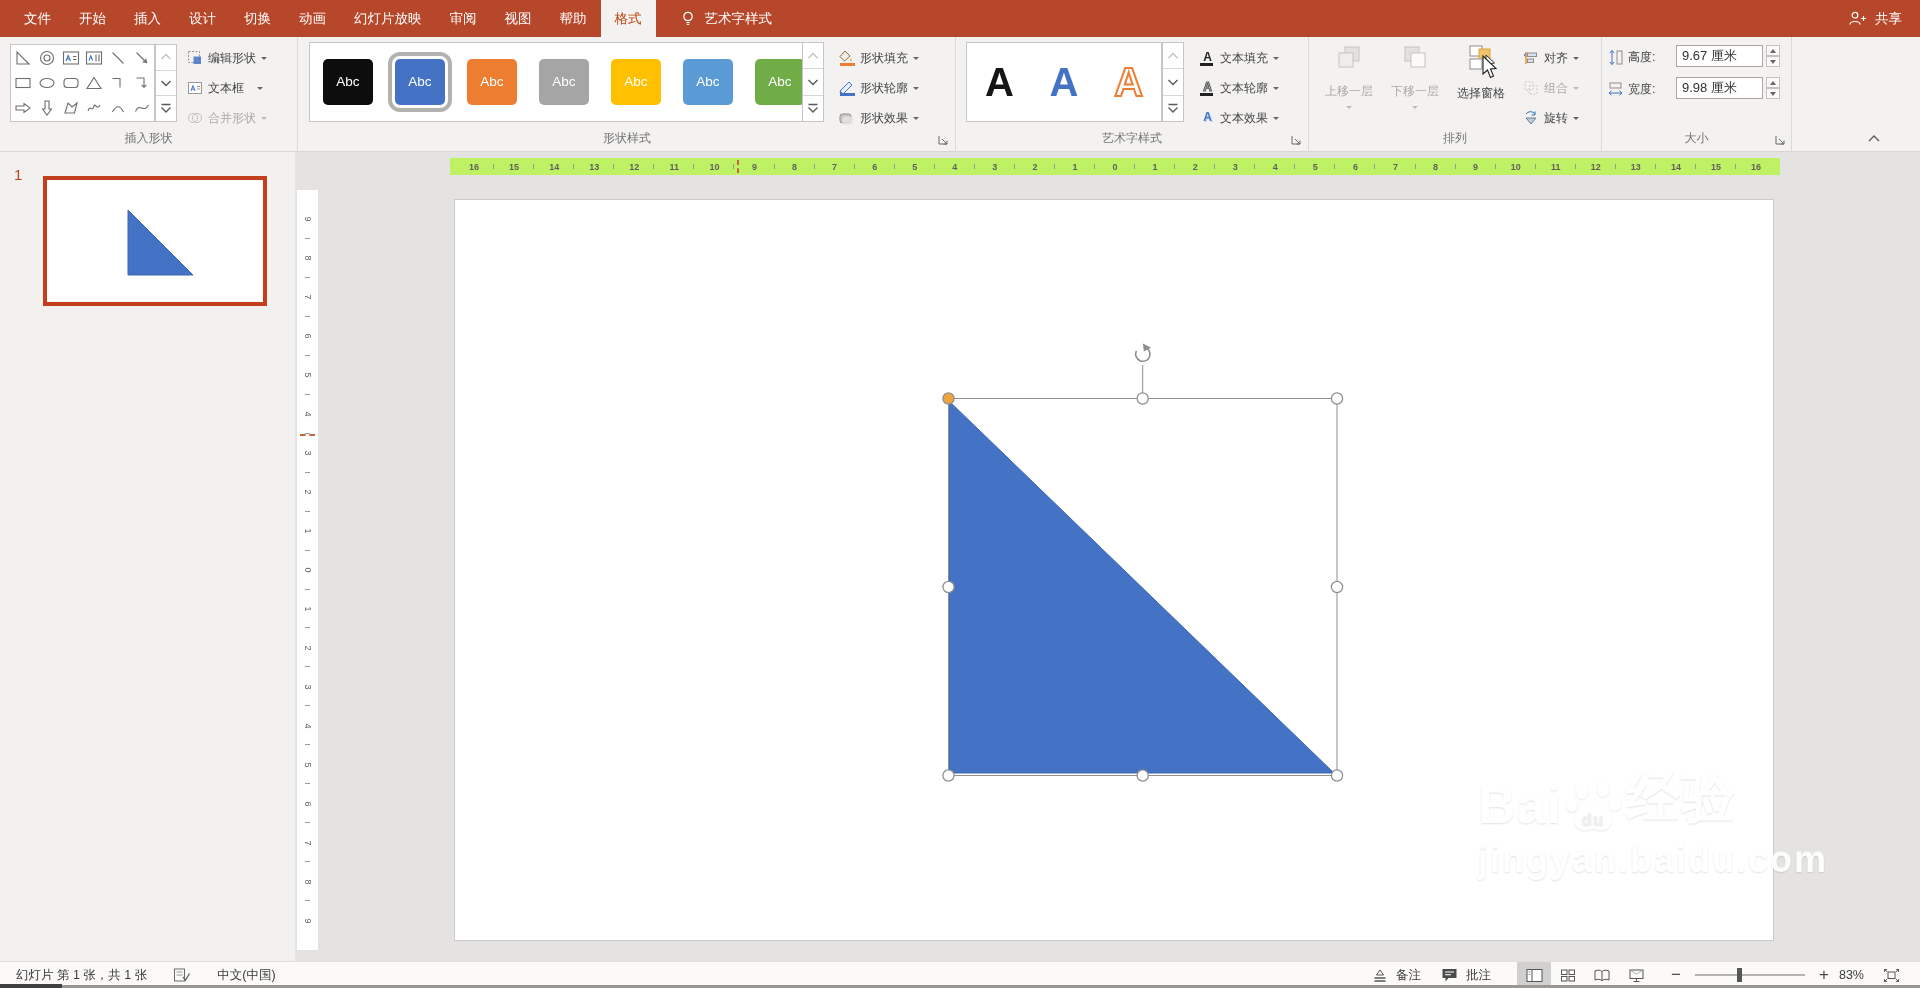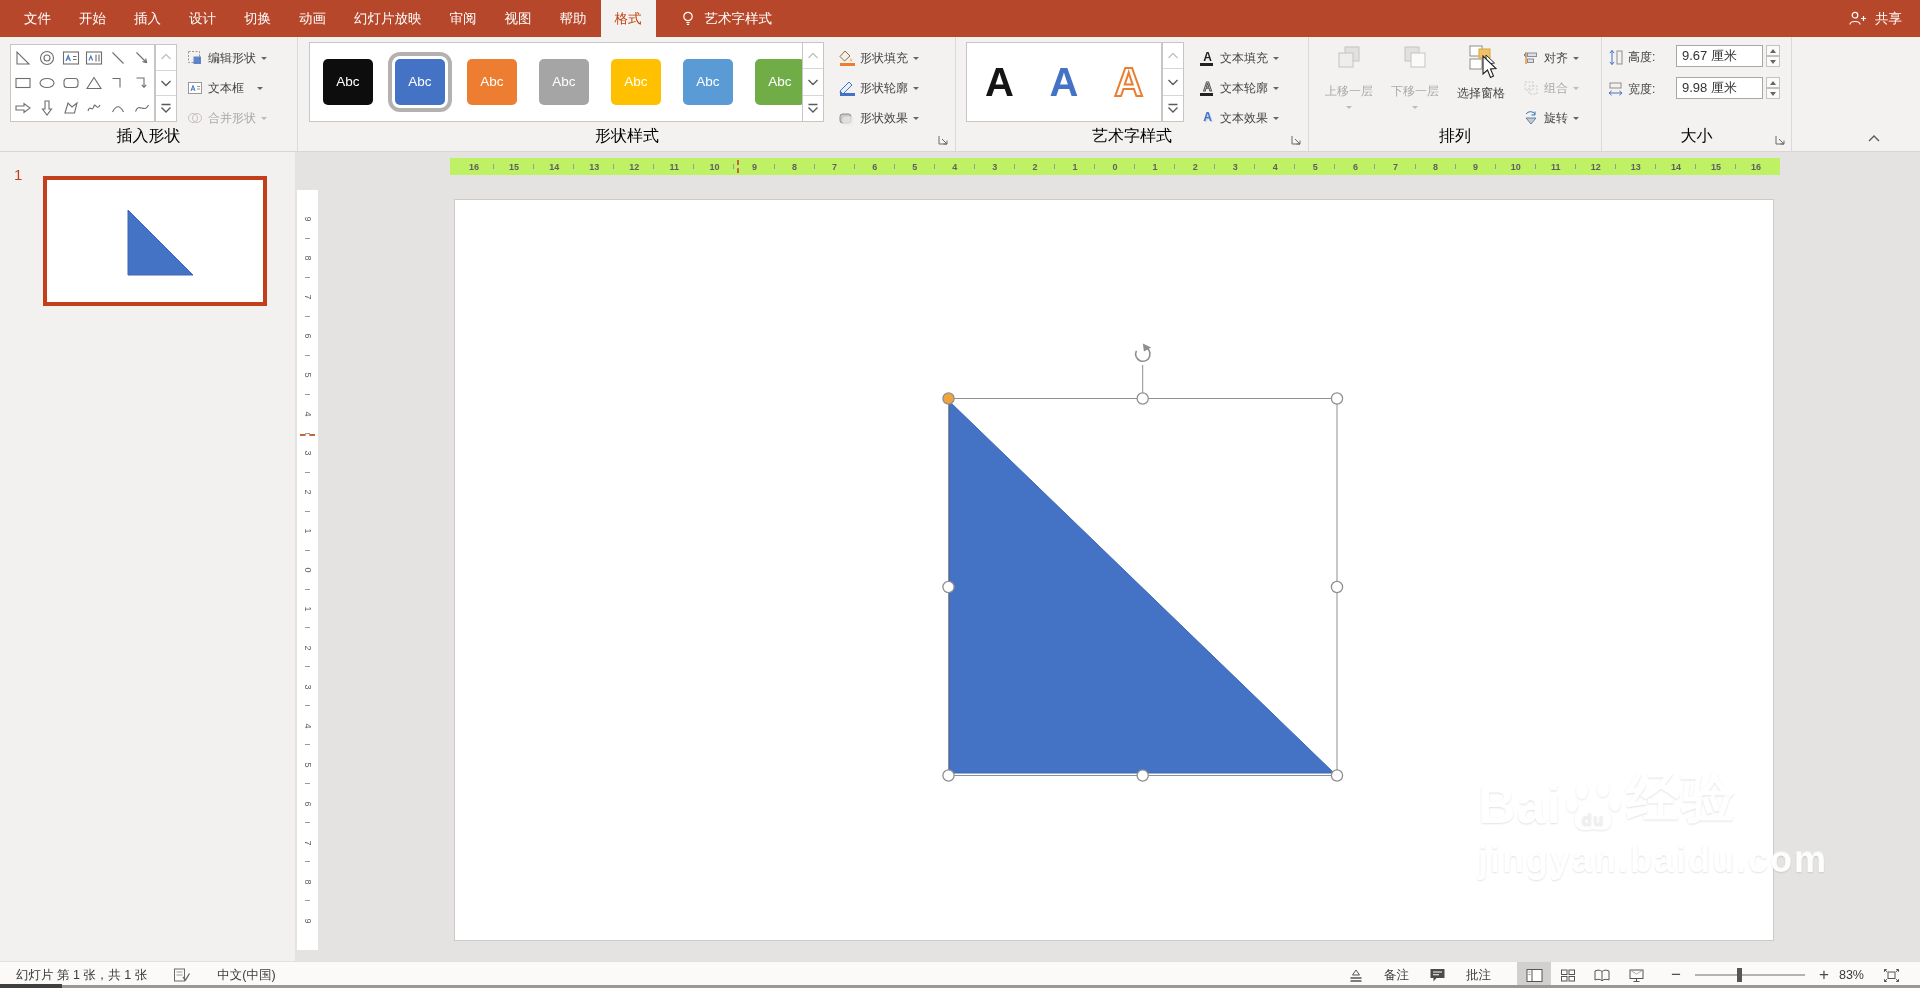--- a/index.html
+++ b/index.html
@@ -11,21 +11,21 @@
   .titlebar { position:absolute; top:0; left:0; right:0; height:37px; background:#B7472A; display:flex; align-items:stretch; color:#fff; font-size:13.5px; }
   .tabs { display:flex; margin-left:10px; }
   .tab { padding:12px 14px; display:flex; align-items:center; white-space:nowrap; cursor:default; }
   .tab.active { background:#F3F2F1; color:#c2410c; }
   .tellme { display:flex; align-items:center; gap:9px; margin-left:24px; }
   .share { position:absolute; right:18px; top:0; height:37px; display:flex; align-items:center; gap:8px; }
 
   
   .ribbon { position:absolute; top:37px; left:0; right:0; height:115px; background:#F3F2F1; border-bottom:1px solid #D8D6D4; font-size:12px; color:#444; }
   .group { position:absolute; top:0; height:115px; border-right:1px solid #DCDAD8; }
-  .glabel { position:absolute; bottom:5px; left:0; width:100%; text-align:center; font-size:16px; color:#000000; }
+  .glabel { position:absolute; bottom:5px; left:0; width:100%; text-align:center; font-size:12px; color:#737373; }
   .rbtn { position:absolute; height:24px; display:flex; align-items:center; gap:5px; padding:0 4px; white-space:nowrap; cursor:default; }
   .rbtn.disabled { color:#ABA9A7; }
   .caret { width:0; height:0; border:3.5px solid transparent; border-top-color:#666; margin-top:4px; }
   .disabled .caret { border-top-color:#BDBBB9; }
   .launcher { position:absolute; width:14px; height:14px; bottom:4px; }
   .galbox { position:absolute; background:#fff; border:1px solid #C8C6C4; }
   .galscroll { position:absolute; width:22px; height:78px; border:1px solid #C8C6C4; background:#fff; display:flex; flex-direction:column; }
   .galscroll > div { flex:1; display:flex; align-items:center; justify-content:center; border-bottom:1px solid #D9D7D5; }
   .galscroll > div:last-child { border-bottom:none; }
   .gi { color:#6E6E6E; }
@@ -74,21 +74,21 @@
   .watermark { position:absolute; left:1478px; top:610px; color:#fff; opacity:.93;
     text-shadow:0 1px 2px rgba(0,0,0,.13), 0 -1px 1px rgba(255,255,255,.55); font-weight:bold; }
   .wm-line1 { display:flex; align-items:flex-end; gap:3px; font-size:52px; letter-spacing:1px; }
   .wm-cn { font-size:54px; }
   .wm-line2 { font-size:36px; margin-top:4px; letter-spacing:2px; }
 
   
   .statusbar { position:absolute; top:961px; left:0; right:0; height:27px; background:#FBFAF9; border-top:1px solid #E2E0DE; display:flex; align-items:center; justify-content:space-between; font-size:12.5px; color:#3B3B3B; }
   .sb-left { display:flex; align-items:center; gap:26px; margin-left:16px; }
   .sb-right { display:flex; align-items:center; margin-right:12px; }
-  .sb-item { display:flex; align-items:center; gap:20px; padding:0 10px; height:27px; cursor:default;justify-content:center; }
+  .sb-item { display:flex; align-items:center; gap:8px; padding:0 10px; height:27px; cursor:default;justify-content:center; }
   .viewbtn { width:34px; height:27px; display:flex; align-items:center; justify-content:center; }
   .viewbtn.sel { background:#D2D0CE; }
   .zoomslider { width:110px; height:2px; background:#B5B3B1; position:relative; margin:0 10px; }
   .zoomthumb { position:absolute; left:38%; top:-6px; width:5px; height:14px; background:#565656; }
   .zoombtn { font-size:17px; color:#4A4A4A; padding:0 4px; }
   .zoomtext { margin:0 10px 0 6px; }
   .bottom-strip { position:absolute; bottom:0; left:0; width:1920px; height:3px; background:#9A9896; }
   .bottom-strip-dark { position:absolute; bottom:0; left:0; width:62px; height:4px; background:#3F3F3F; }
 </style>
 </head>

